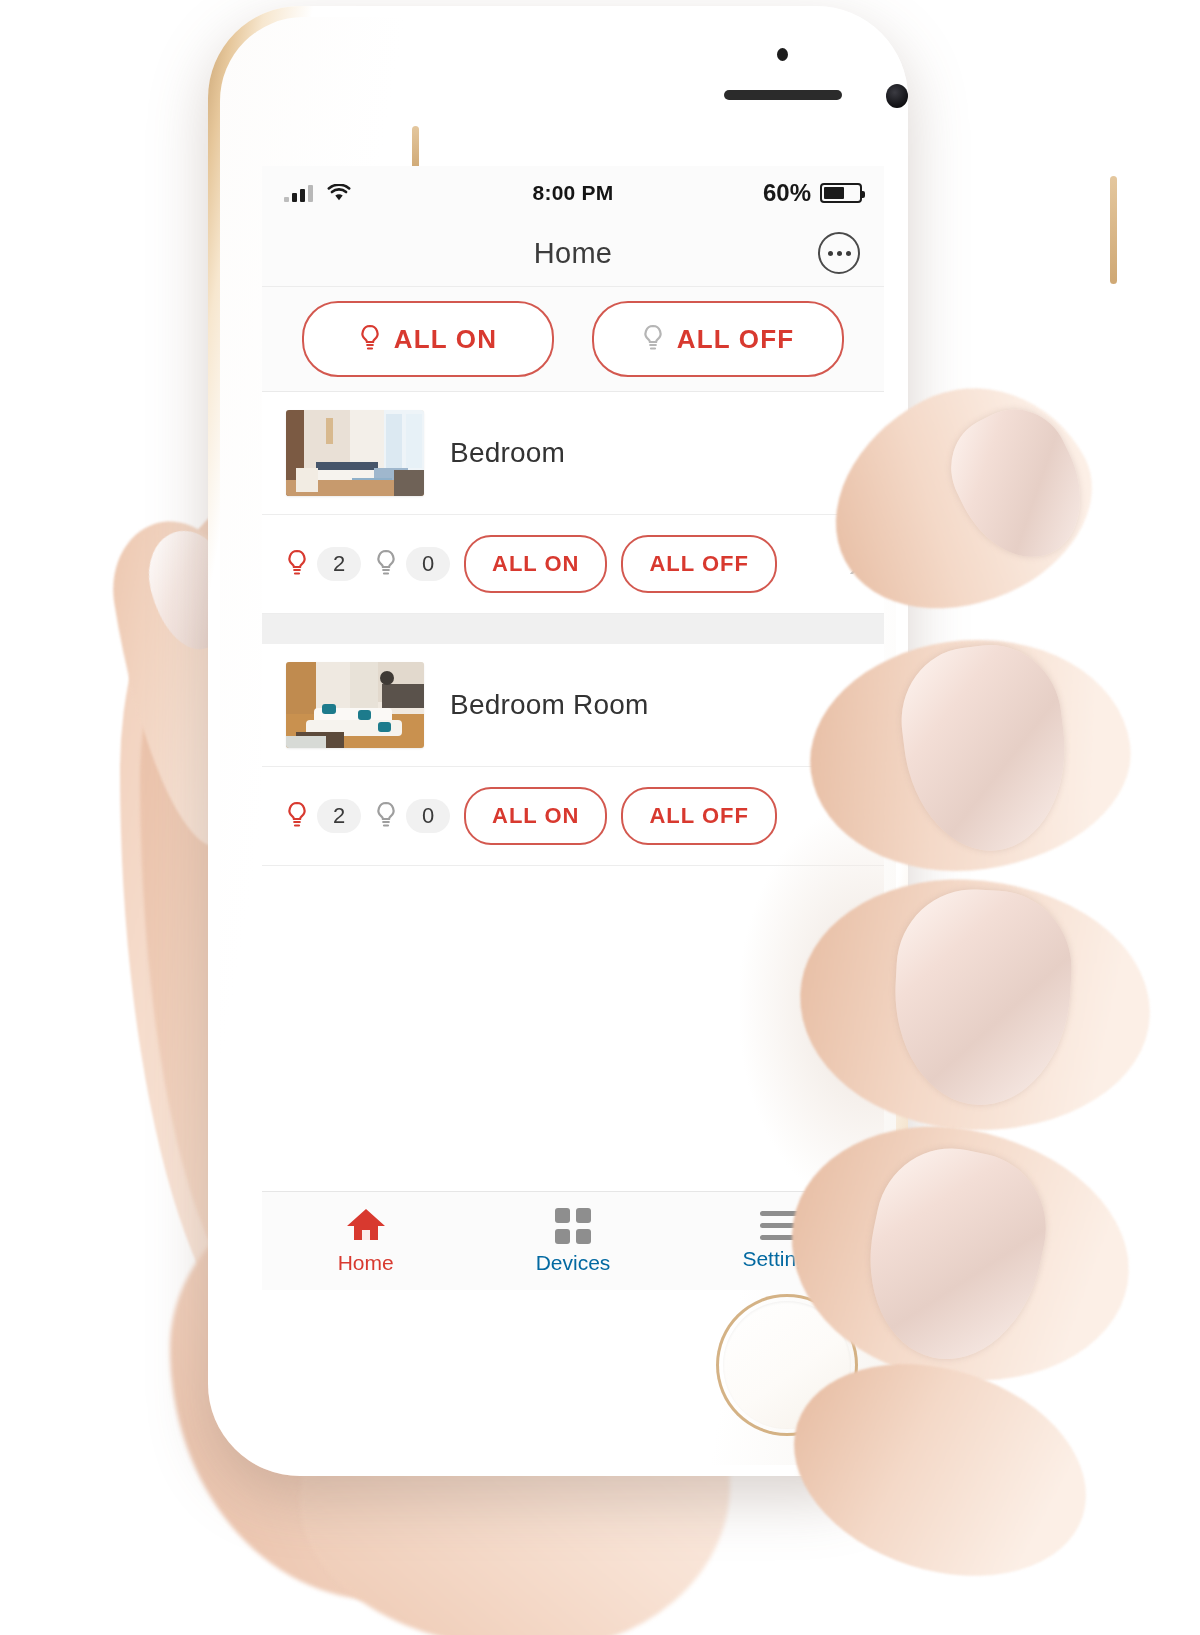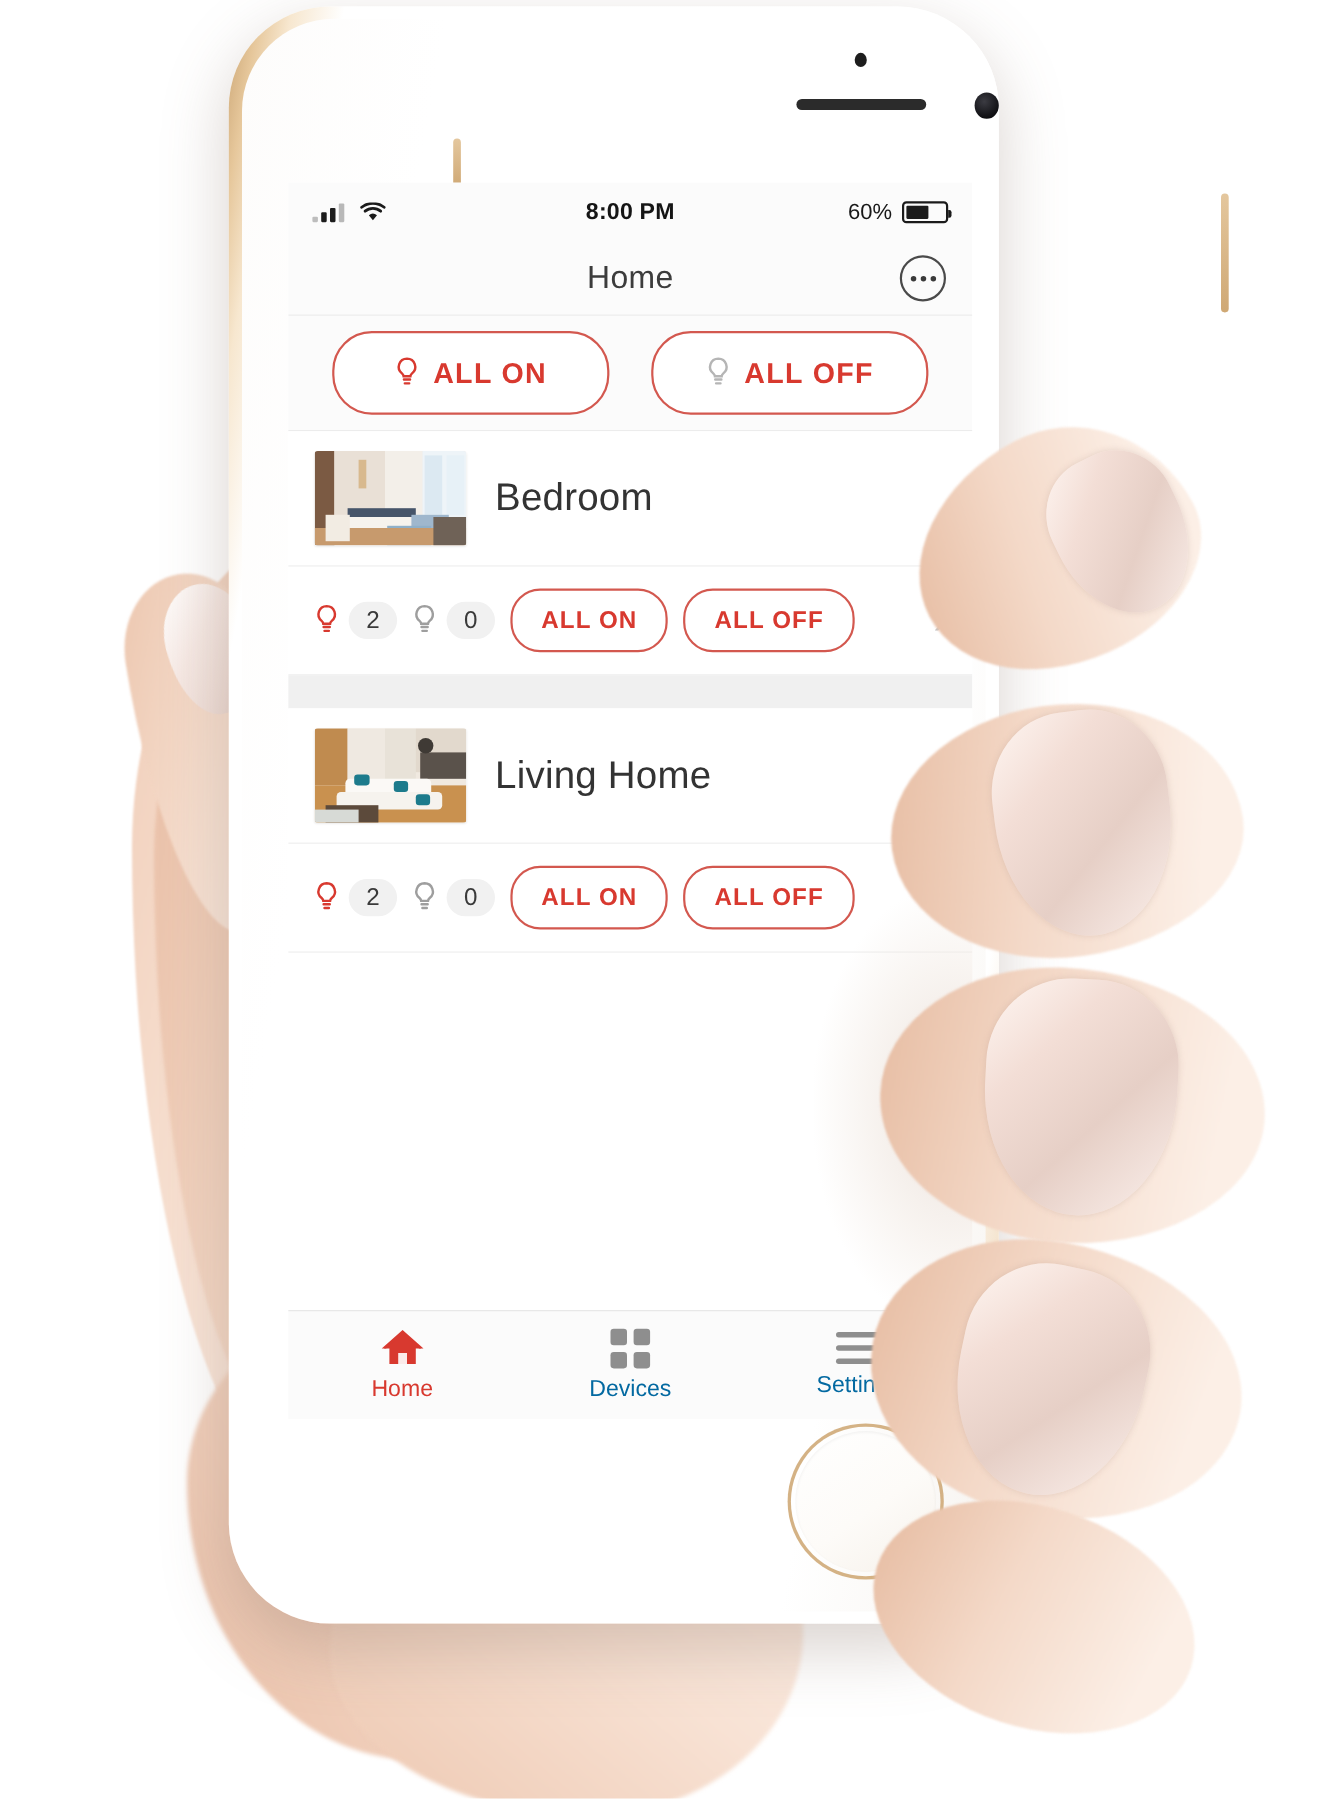--- a/index.html
+++ b/index.html
@@ -183,21 +183,21 @@
   .bars i:nth-child(2){ height: 9px; }
   .bars i:nth-child(3){ height: 13px; }
   .bars i:nth-child(4){ height: 17px; background:#b8b8b8;}
   .wifi { position: relative; width: 24px; height: 18px; }
   .wifi svg { display:block; }
   .sb-time {
     position: absolute; left: 0; right: 0; text-align: center;
     font-size: 21px; font-weight: bold; color: #151515; letter-spacing: .2px;
   }
   .sb-right { margin-left: auto; display: flex; align-items: center; gap: 9px; }
-  .batt-pct { font-size: 20px; font-weight: normal; color: #181818; }
+  .batt-pct { font-size: 24px; font-weight: bold; color: #181818; }
   .battery {
     width: 42px; height: 20px; border: 2px solid #1b1b1b; border-radius: 4px;
     position: relative; padding: 2px; box-sizing: border-box;
   }
   .battery::after {
     content:""; position:absolute; right:-5px; top:6px; width:3px; height:7px;
     background:#1b1b1b; border-radius:0 2px 2px 0;
   }
   .battery em { display:block; height:100%; width: 60%; background:#1b1b1b; border-radius:1px; }
 
@@ -240,21 +240,21 @@
   .room-head {
     display: flex; align-items: center; gap: 26px;
     padding: 18px 24px;
     border-bottom: 1px solid #ededed;
   }
   .thumb-img {
     width: 138px; height: 86px; border-radius: 3px; overflow: hidden; flex: none;
     position: relative;
     box-shadow: 0 1px 2px rgba(0,0,0,.08);
   }
-  .room-name { font-size: 35px; color: #333333; letter-spacing: .2px; }
+  .room-name { font-size: 28px; color: #333333; letter-spacing: .2px; }
 
   .ctrl-row {
     display: flex; align-items: center;
     padding: 20px 24px;
     gap: 14px;
     border-bottom: 1px solid #ededed;
     position: relative;
   }
   .count-group { display: flex; align-items: center; gap: 9px; }
   .count-pill {
@@ -459,21 +459,21 @@
             <rect x="0" y="52" width="138" height="34" fill="#c9914f"></rect>
             <rect x="28" y="46" width="78" height="24" rx="4" fill="#fbf9f6"></rect>
             <rect x="20" y="58" width="96" height="16" rx="4" fill="#f6f3ee"></rect>
             <rect x="36" y="42" width="14" height="10" rx="3" fill="#1d7b8c"></rect>
             <rect x="72" y="48" width="13" height="10" rx="3" fill="#1d7b8c"></rect>
             <rect x="92" y="60" width="13" height="10" rx="3" fill="#1d7b8c"></rect>
             <rect x="10" y="70" width="48" height="16" fill="#5c4a3b"></rect>
             <rect x="0" y="74" width="40" height="12" fill="#d7dad6"></rect>
           </svg>
         </div>
-        <div class="room-name">Living Home</div>
+        <div class="room-name">Bedroom Room</div>
       </div>
 
       <div class="ctrl-row">
         <div class="count-group">
           <svg width="22" height="30" viewBox="0 0 22 30">
             <path d="M11 2 a7.5 7.5 0 0 1 4.6 13.4 c-1 .8-1.4 1.6-1.5 2.6 h-6.2 c-.1-1-.5-1.8-1.5-2.6 A7.5 7.5 0 0 1 11 2 Z" fill="none" stroke="#d8392f" stroke-width="2.2"></path>
             <path d="M8.2 21 h5.6 M9 24.5 h4" stroke="#d8392f" stroke-width="2.2" stroke-linecap="round"></path>
           </svg>
           <span class="count-pill">2</span>
         </div>

